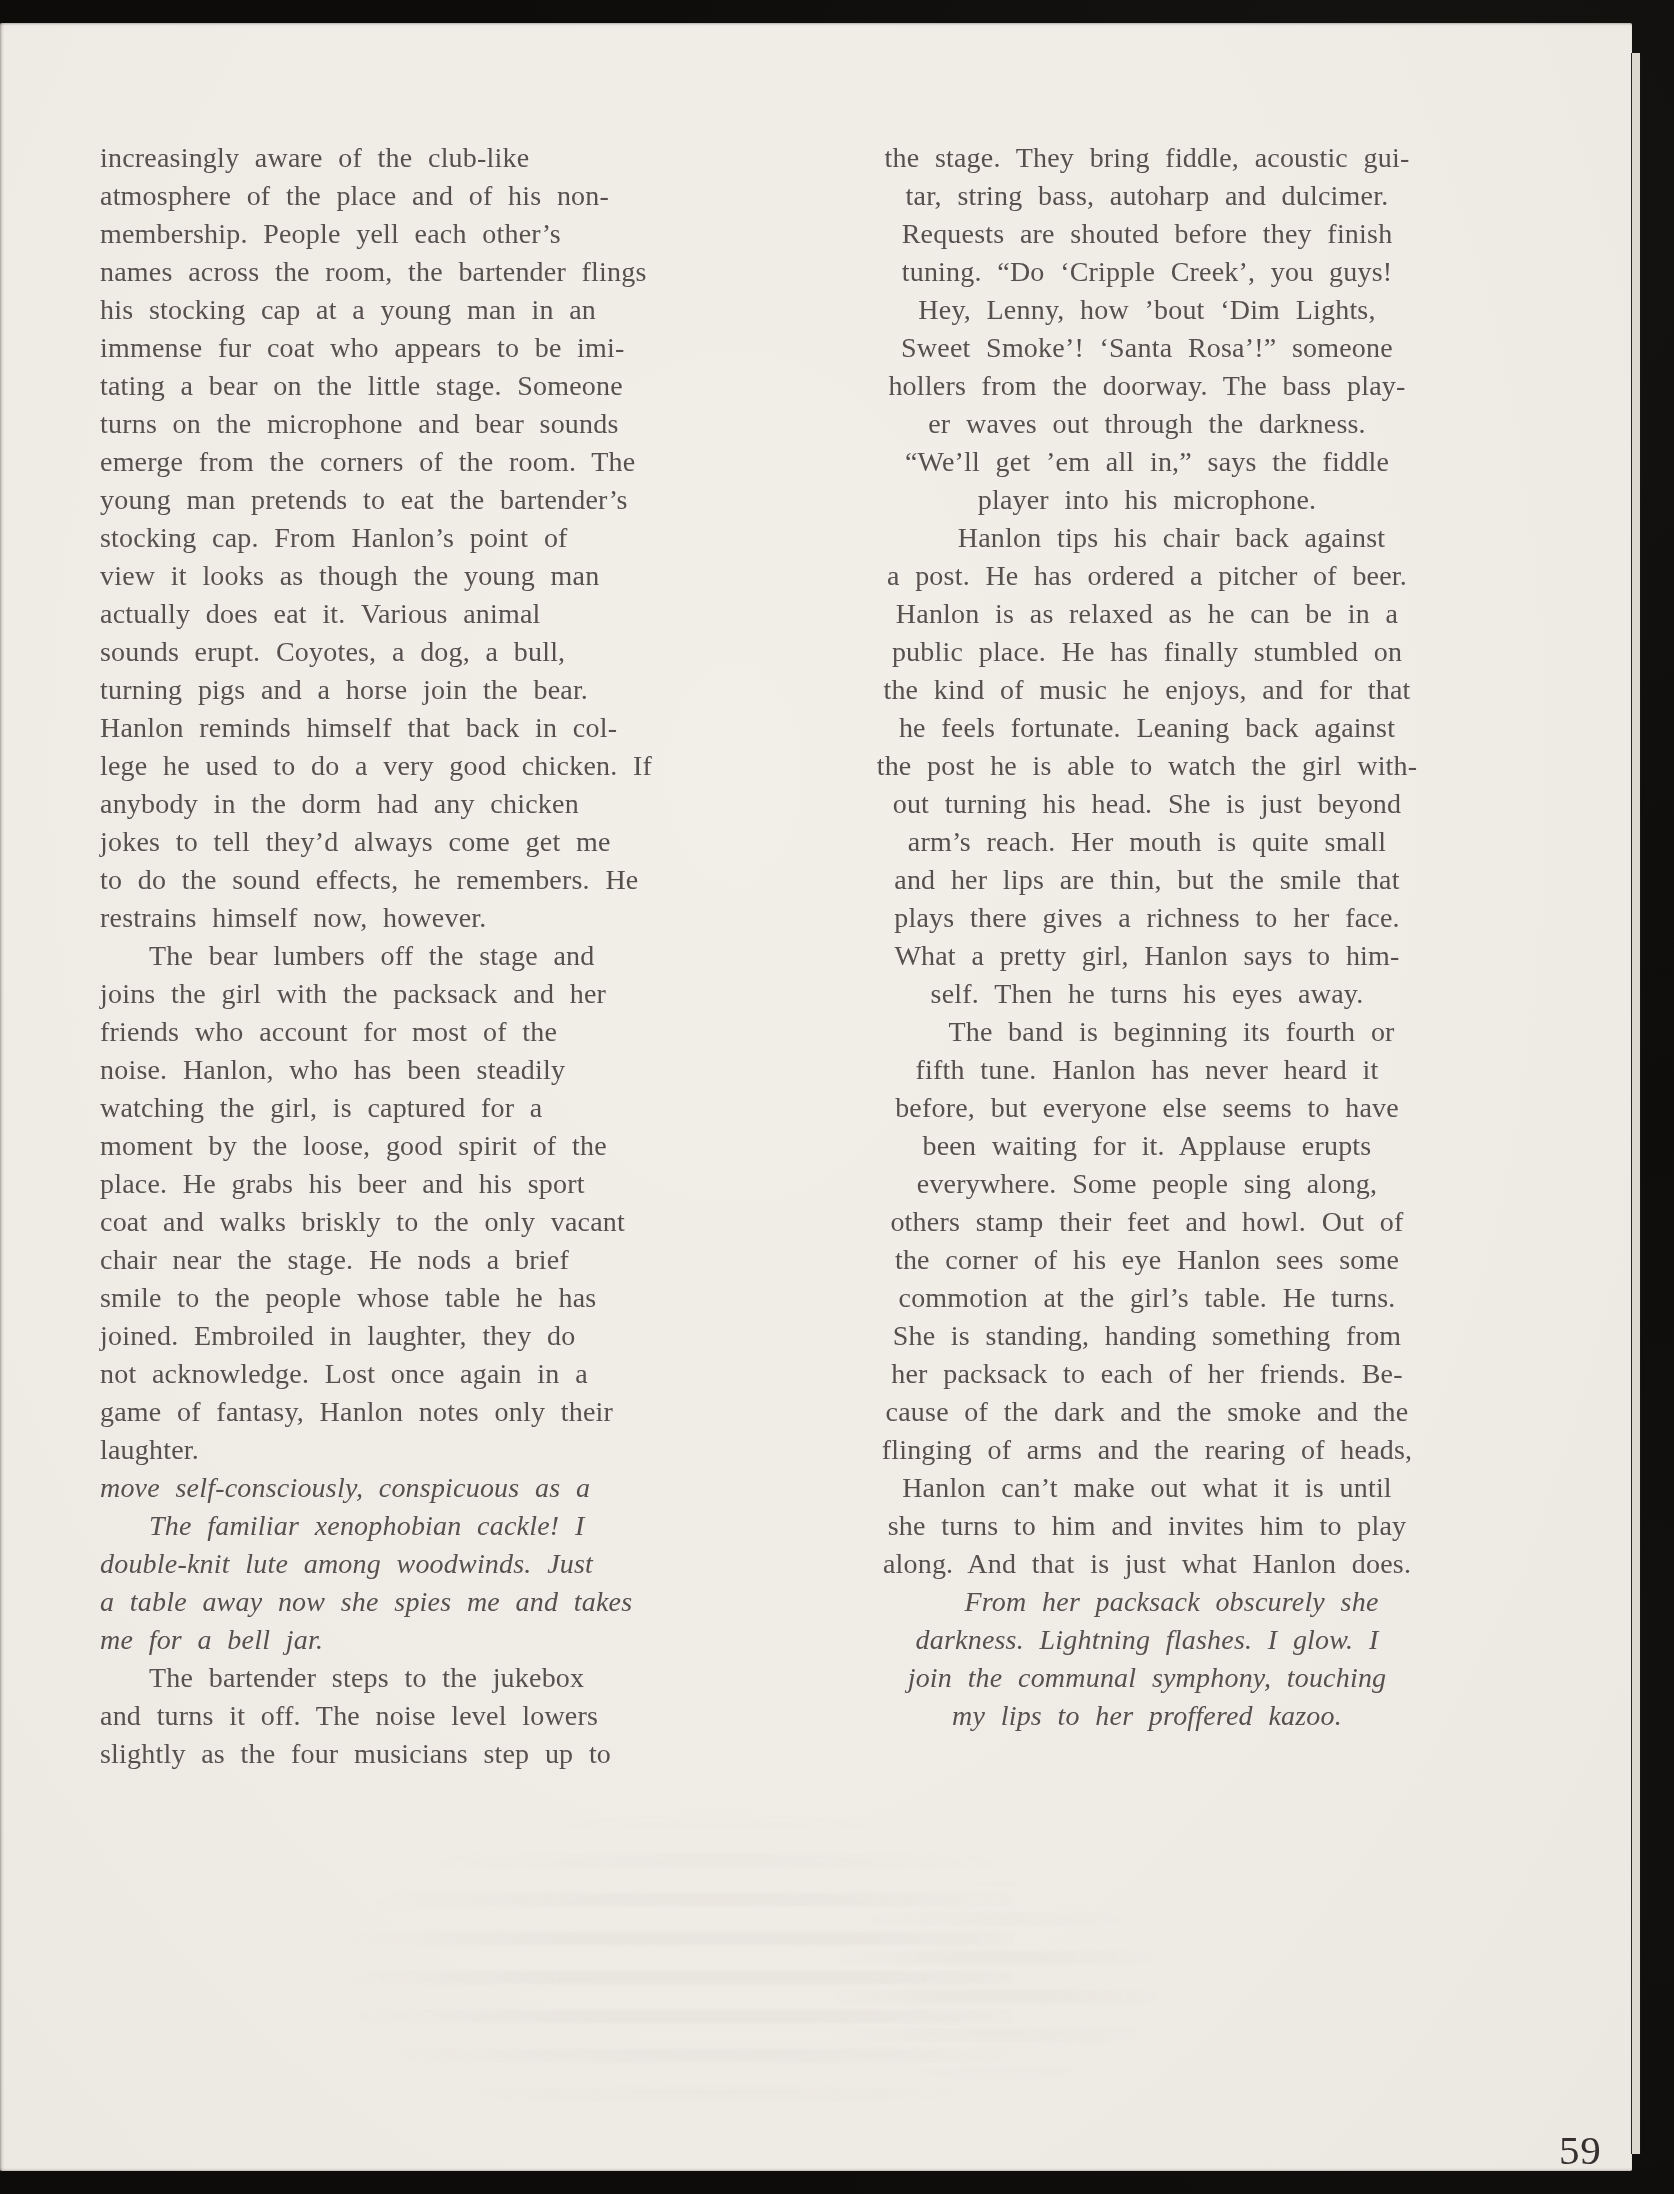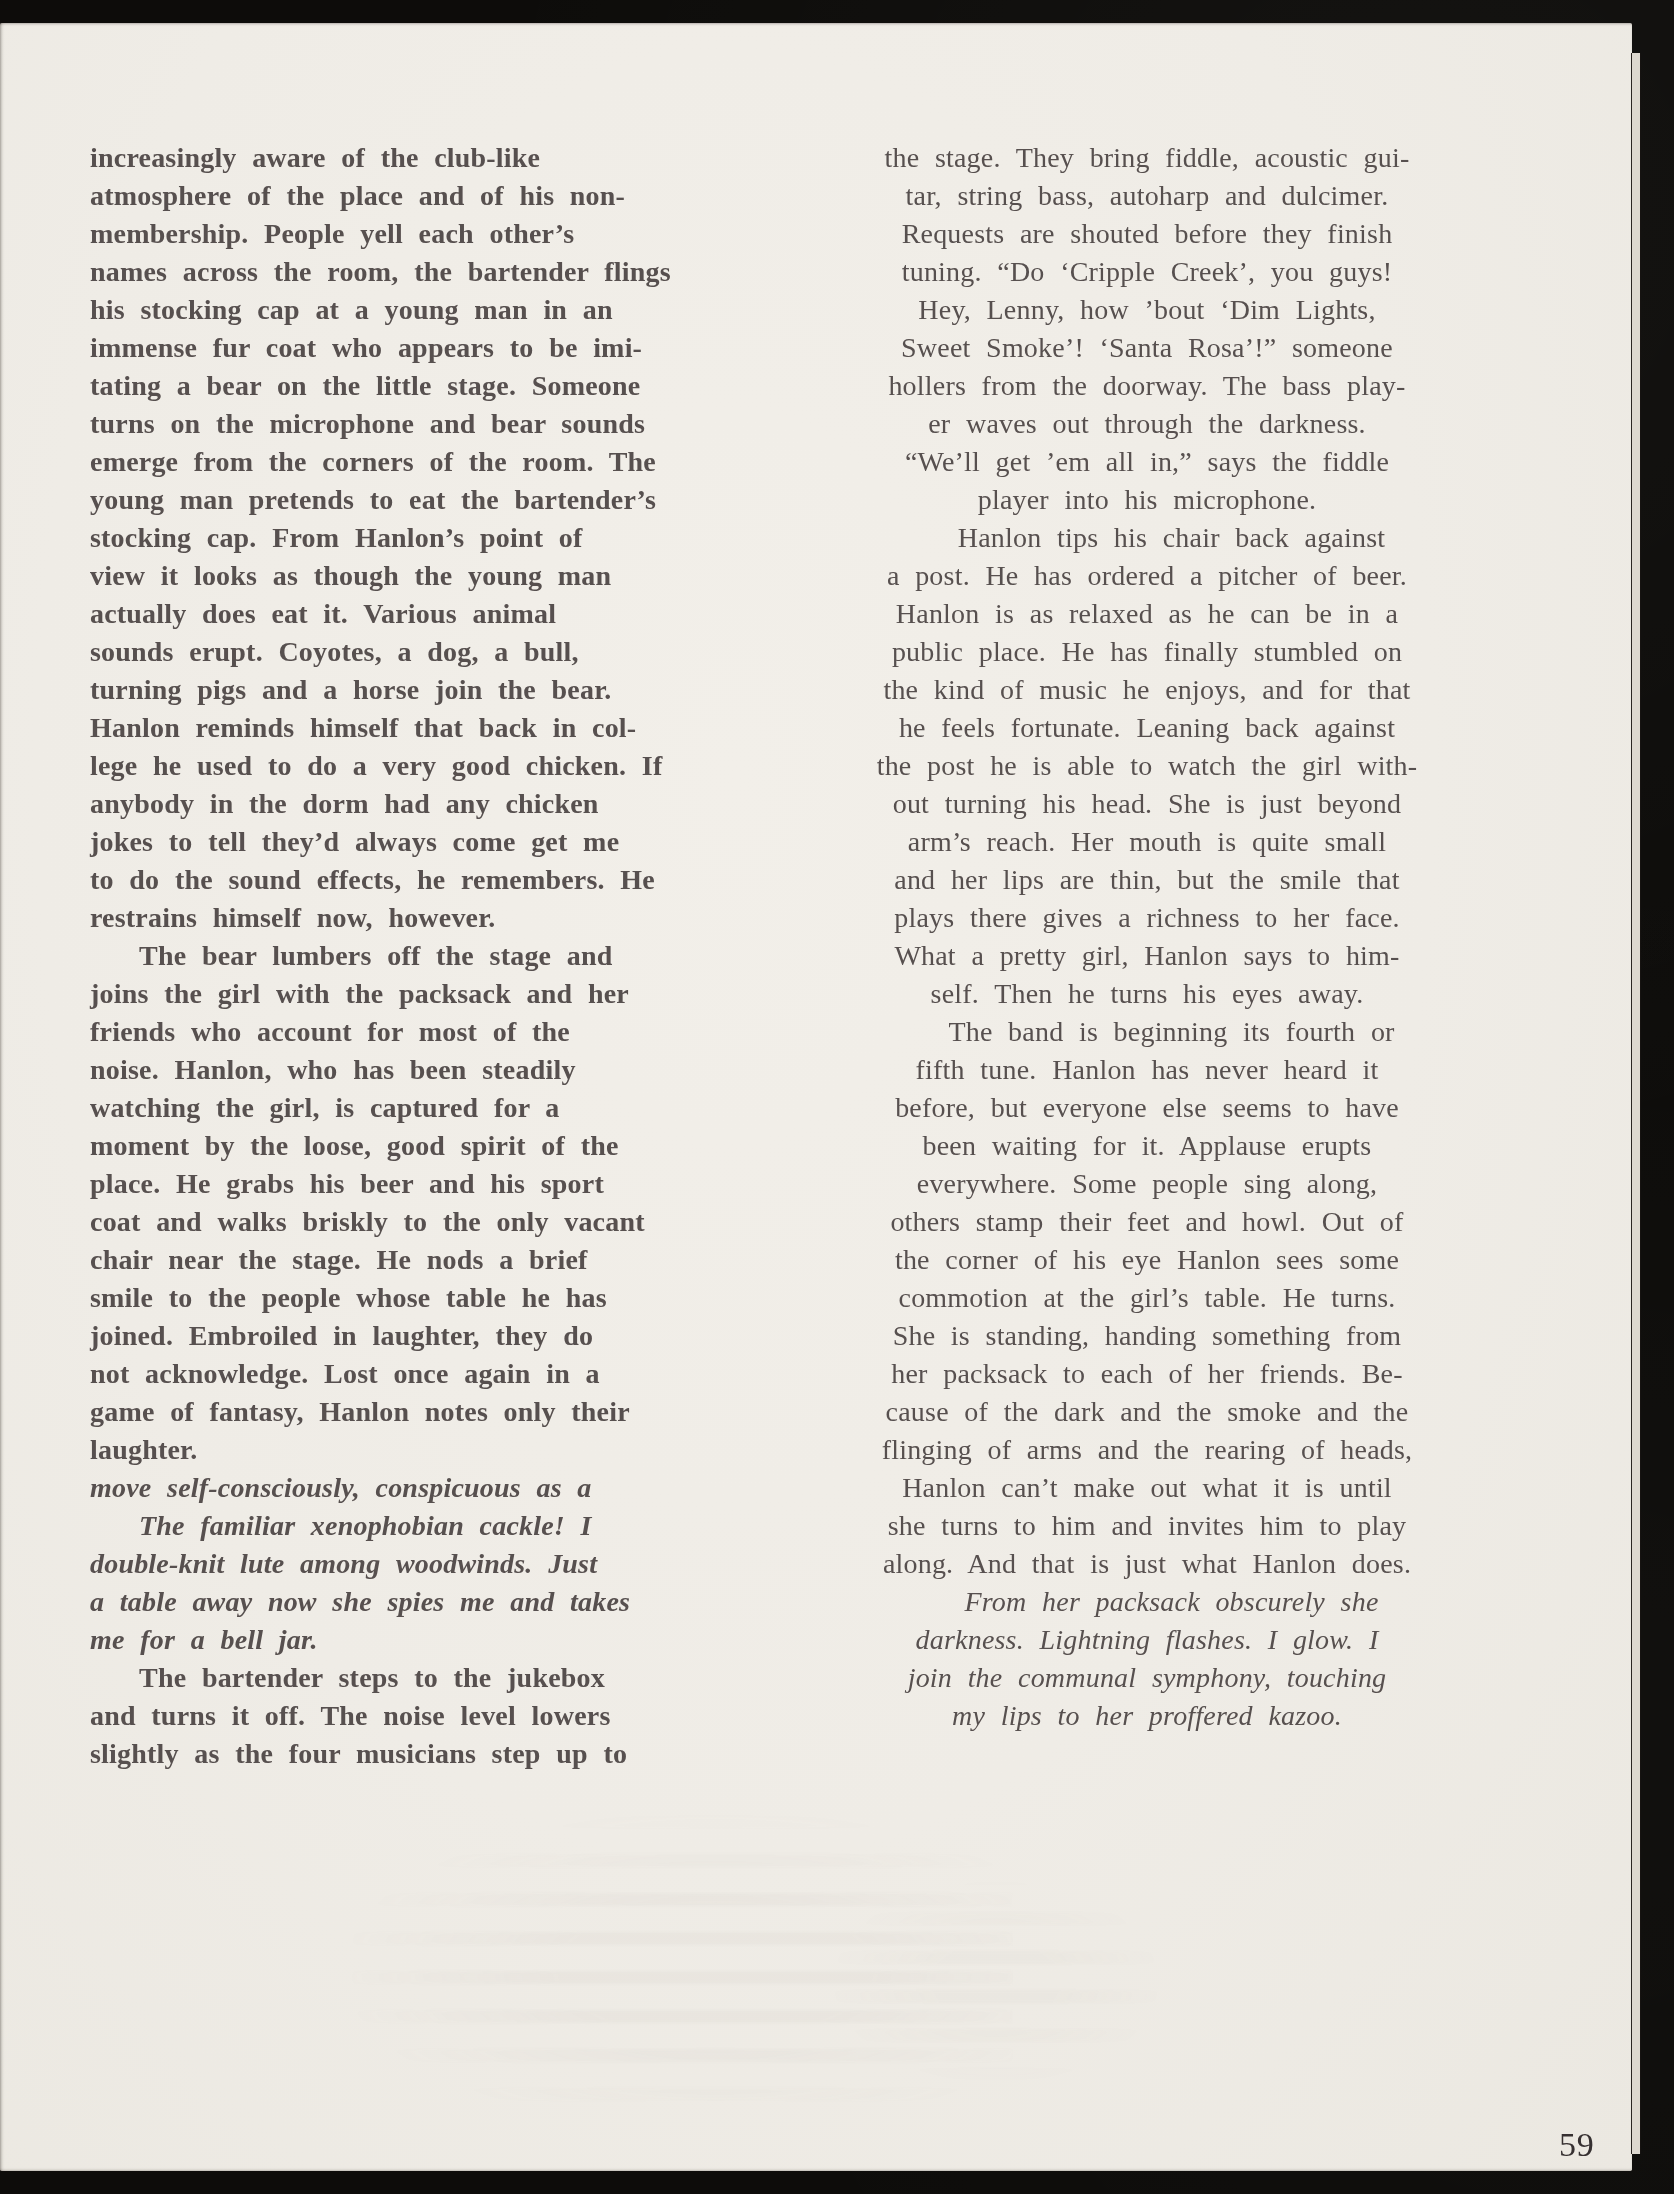--- a/index.html
+++ b/index.html
@@ -16,27 +16,27 @@
           radial-gradient(ellipse at 45% 35%, #f2efe9 0%, #efece6 55%, #ebe8e1 100%);
         box-shadow: inset 3.3px 0 3.3px -2.5px rgba(40,30,25,0.45),
                     inset 0 2.5px 2.5px -1.7px rgba(40,30,25,0.35),
                     inset 0 -2.5px 2.5px -1.7px rgba(40,30,25,0.25);
         border-radius:1.7px;}
   .edge-stack{position:absolute;left:1631px;top:53px;width:7.5px;height:2101px;
         background:#ddd8cf;border-left:1.7px solid #2b2623;border-right:1.7px solid #161311;}
   .column{position:absolute;top:116px;width:670px;color:var(--ink,#57504f);
         font-size:28px;line-height:38px;letter-spacing:0.2px;word-spacing:0.30em;
         white-space:nowrap;}
-  .col-left{left:90px;font-weight:bold;}
+  .col-left{left:100px;}
   .col-right{left:812px;text-align:center;}
   .para{margin:0;}
   .para.italic{font-style:italic;}
   .line{height:38px;}
   .line.indent{padding-left:49px;}
-  .page-number{position:absolute;left:1559px;top:2103px;font-size:34px;color:#363031;
+  .page-number{position:absolute;left:1559px;top:2103px;font-size:41px;color:#363031;
         letter-spacing:0.8px;}
   
   .ghost{position:absolute;filter:blur(1.7px);pointer-events:none;}
   .ghost-1{left:352px;top:1792px;width:661px;height:310px;opacity:0.55;
         background:repeating-linear-gradient(180deg,
           rgba(140,128,120,0.10) 0px, rgba(140,128,120,0.10) 13.4px,
           rgba(0,0,0,0) 13.4px, rgba(0,0,0,0) 39px);
         -webkit-mask-image:radial-gradient(ellipse at 55% 50%, #000 30%, transparent 75%);
         mask-image:radial-gradient(ellipse at 55% 50%, #000 30%, transparent 75%);}
   .ghost-2{left:820px;top:1850px;width:352px;height:218px;opacity:0.4;

